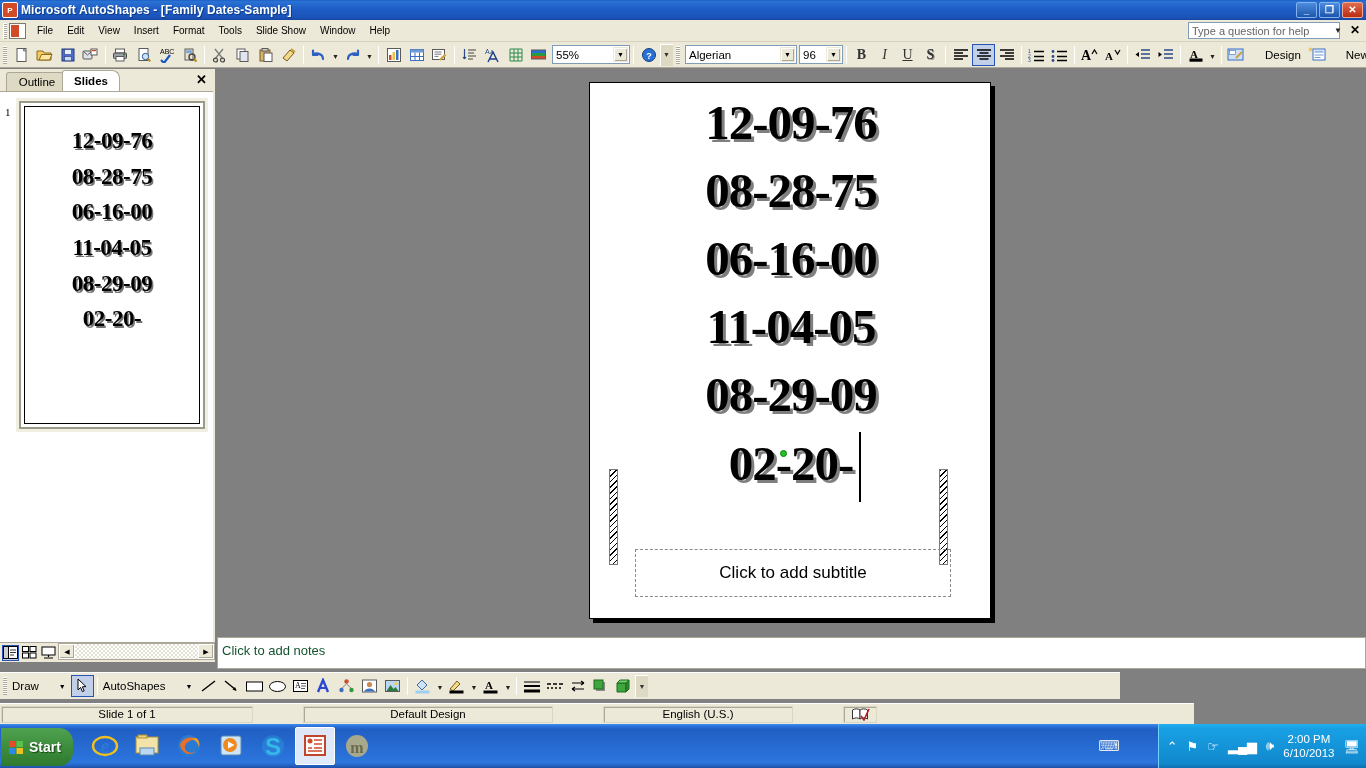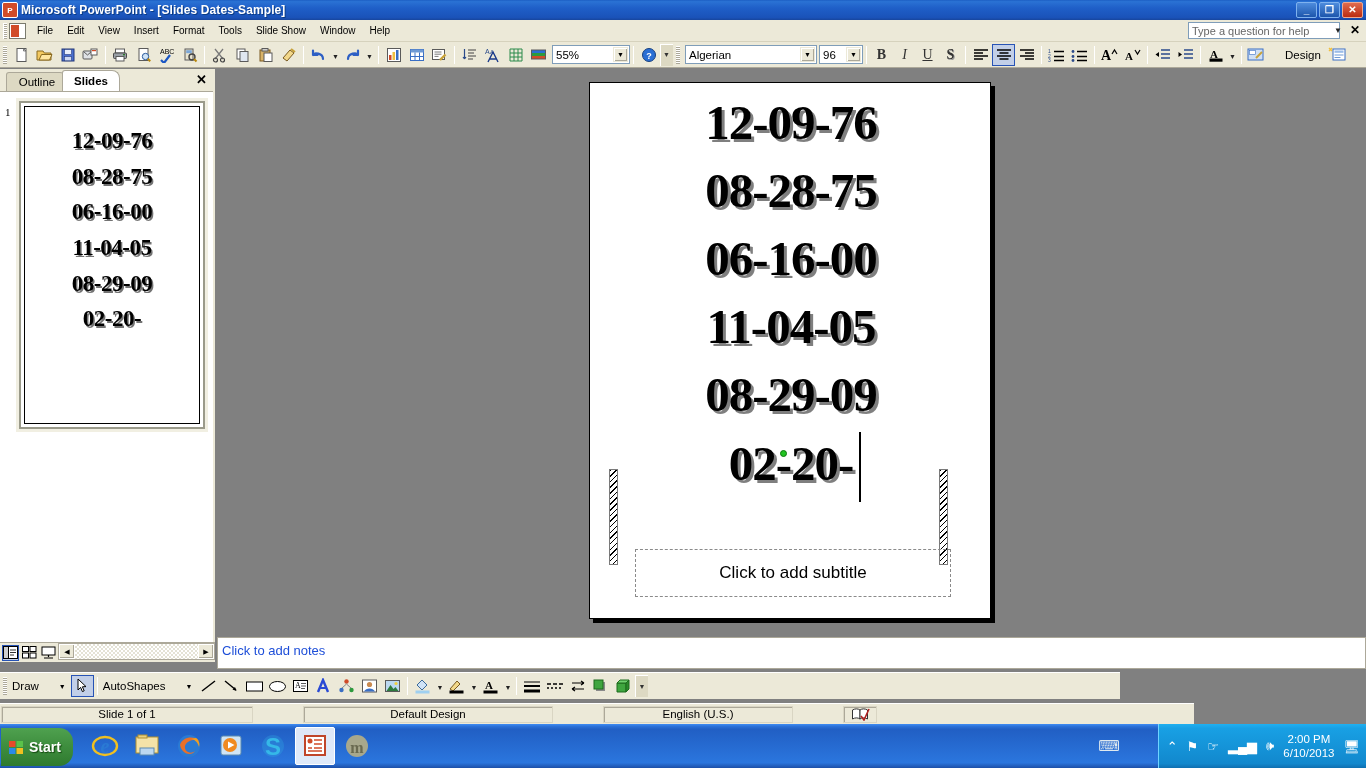--- a/index.html
+++ b/index.html
@@ -78,21 +78,21 @@
   .combo {
     height:19px; border:1px solid #7f9db9; background:#fff; display:flex; align-items:center;
     font-size:11.5px; padding-left:3px; color:#000; flex:0 0 auto; position:relative;
   }
   .combo .cbtn {
     position:absolute; right:1px; top:1px; width:15px; height:15px;
     background:#ece9d8; border:1px solid #ece9d8; display:flex;
     align-items:center; justify-content:center; font-size:7px;
     box-shadow: inset 1px 1px 0 #fff, inset -1px -1px 0 #aca899;
   }
-  .font-combo { width:132px; margin-left:2px;}
+  .font-combo { width:112px; margin-left:2px;}
   .size-combo { width:44px; margin-left:2px;}
   .zoom-combo { width:78px; margin-left:2px;}
   .txtbtn { height:22px; display:flex; align-items:center; font-size:11.5px;
     padding:0 5px 0 2px; gap:20px; flex:0 0 auto;}
   .overflow {
     width:13px; height:22px; display:flex; flex-direction:column; align-items:center;
     justify-content:center; font-size:7px; background:#ddd9c3; flex:0 0 auto; color:#333;
     box-shadow: inset 1px 1px 0 #fff;
   }
 
@@ -175,21 +175,21 @@
     position:absolute; left:45px; top:466px; width:316px; height:48px;
     border:1px dashed #8a8a8a; display:flex; align-items:center; justify-content:center;
   }
   .subtitle-ph span { font-size:17px; color:#000; }
 
   
   .notespane {
     position:absolute; left:217px; top:637px; width:1149px; height:32px;
     background:#fff; border:1px solid #aca899;
   }
-  .notespane span { position:absolute; left:4px; top:5px; font-size:13px; color:#1d4ed8; }
+  .notespane span { position:absolute; left:4px; top:5px; font-size:13px; color:#14532d; }
 
   
   .drawbar { position:absolute; left:0; top:672px; width:1120px; height:27px;
     background:#ece9d8; border-top:1px solid #fff; display:flex; align-items:center;}
 
   
   .statusbar { position:absolute; left:0; top:703px; width:1194px; height:21px;
     background:#ece9d8; border-top:1px solid #fff; display:flex; align-items:center;
     font-size:11.5px;}
   .st-cell { height:17px; border:1px solid #d9d5c3; box-shadow: inset 1px 1px 0 #aca899;
@@ -217,21 +217,21 @@
   .tray-ico { color:#fff; font-size:13px; display:flex; align-items:center; }
   .kbd-ico { position:absolute; right:246px; top:13px; font-size:15px; color:#dfe9ef;}
 </style>
 </head>
 <body>
 
 <div class="app">
 
   <div class="titlebar">
     <div class="tb-icon">P</div>
-    <div class="tb-title">Microsoft PowerPoint - [Slides Dates-Sample]</div>
+    <div class="tb-title">Microsoft AutoShapes - [Family Dates-Sample]</div>
     <div class="wbtns">
       <div class="wbtn">_</div>
       <div class="wbtn">❐</div>
       <div class="wbtn close">✕</div>
     </div>
   </div>
 
   <div class="menubar">
     <div class="menu-grip"></div>
     <div class="mini-doc-icon"></div>

